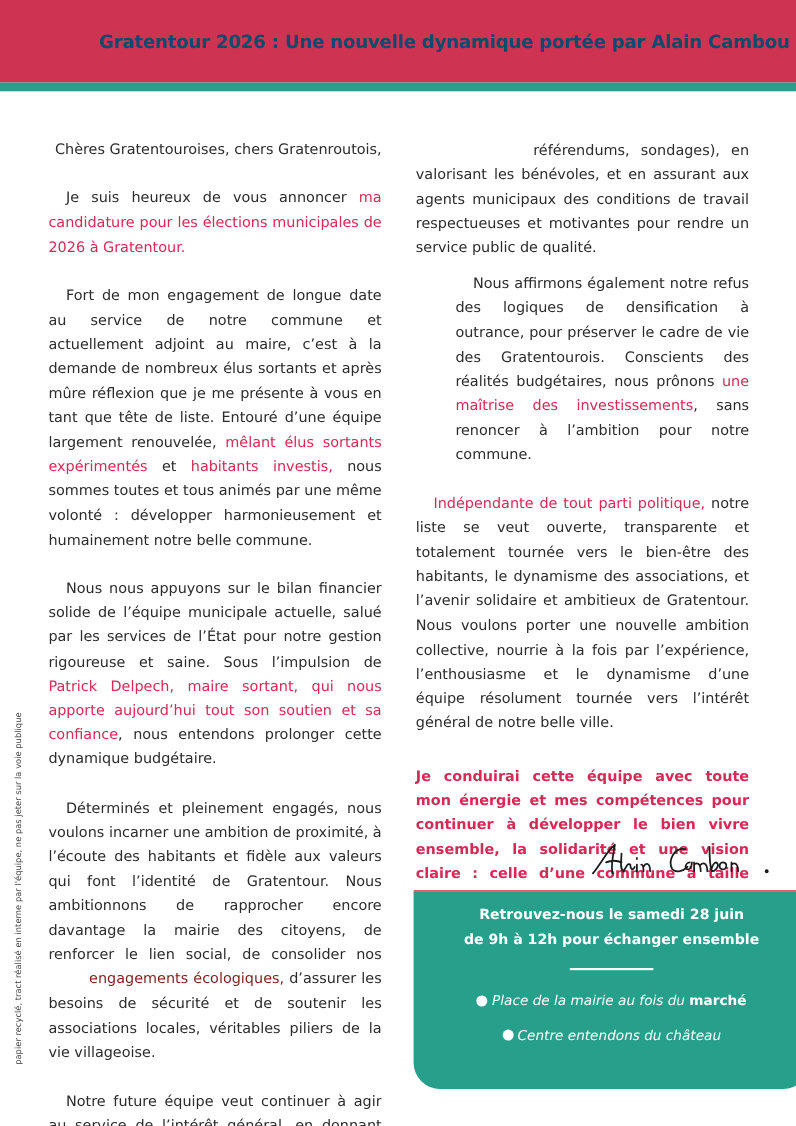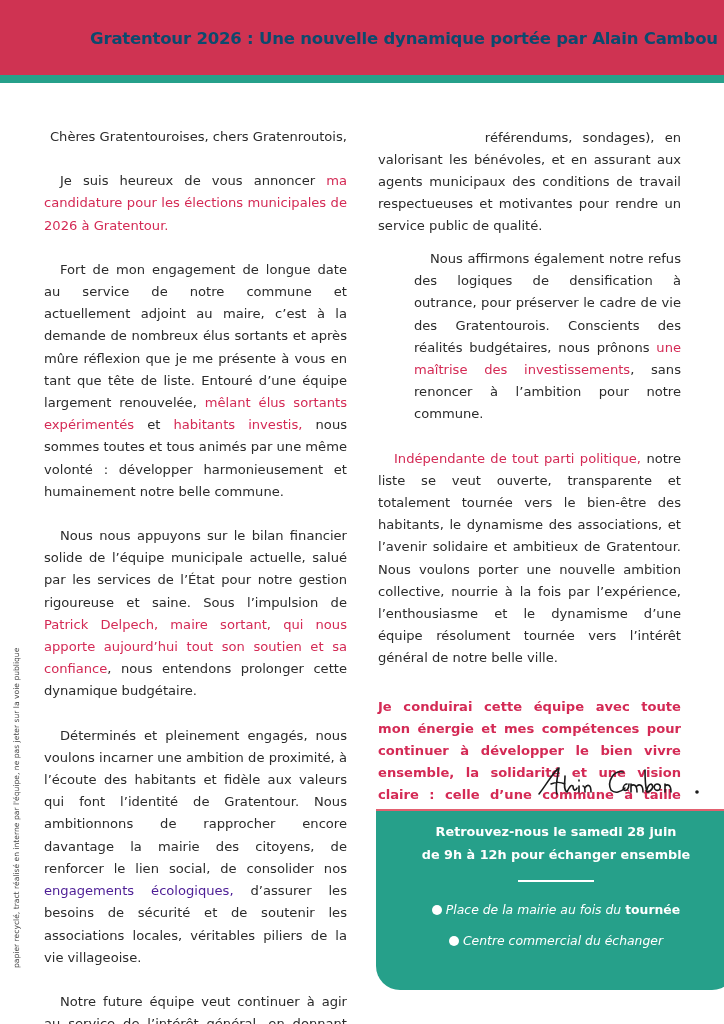--- a/index.html
+++ b/index.html
@@ -8,21 +8,21 @@
   .header { position: absolute; left: 0; top: 0; width: 724px; height: 75px; background: #cf3352; }
   .header-stripe { position: absolute; left: 0; top: 75px; width: 724px; height: 8px; background: #26a08a; }
   .header-title { position: absolute; left: 0; top: 0; width: 724px; height: 75px; line-height: 78px;
                   text-align: center; color: #0c4a6e; font-weight: bold; font-size: 16.5px; letter-spacing: -0.2px; padding-left: 42px; }
   .col { position: absolute; font-size: 13.1px; line-height: 22.2px; text-align: justify; }
   .col-left { left: 44px; top: 126px; width: 303px; }
   .col-right { left: 378px; top: 126px; width: 303px; }
   .col p { margin: 0 0 22px 0; }
   .col p.indent { text-indent: 16px; }
   .red { color: #d42a55; }
-  .teal { color: #4c1d95; }
+  .teal { color: #7f1d1d; margin-left: 37px; }
   .greeting { text-align: right; padding-left: 2px; }
   .closing { color: #d42a55; font-weight: bold; font-size: 13.1px; line-height: 22.2px; margin-top: 10px !important; }
   .side-note { position: absolute; left: 12px; top: 968px; transform-origin: left top; transform: rotate(-90deg);
                white-space: nowrap; font-size: 7.6px; color: #444; width: 330px; }
   .signature { position: absolute; left: 533px; top: 762px; width: 180px; height: 40px; }
   .info-box { position: absolute; left: 376px; top: 809px; width: 360px; height: 179px; background: #26a08a;
               border-top: 2px solid #e2606f; border-radius: 0 0 24px 24px; color: #ffffff; text-align: center; }
   .info-title { font-weight: bold; font-size: 12.8px; line-height: 23px; margin-top: 9px; }
   .info-rule { width: 76px; height: 1.5px; background: #ffffff; margin: 14px auto 20px auto; }
   .info-loc { font-style: italic; font-size: 12.4px; line-height: 15px; margin-bottom: 16px; }
@@ -64,15 +64,15 @@
     <circle cx="164" cy="30" r="1" fill="#1a1a1a"></circle>
   </g>
 </svg>
 
 <div class="info-box">
   <div class="info-title">
     <div>Retrouvez-nous le samedi 28 juin</div>
     <div>de 9h à 12h pour échanger ensemble</div>
   </div>
   <div class="info-rule"></div>
-  <div class="info-loc"><span class="bullet"></span><span>Place de la mairie au fois du </span><b>tournée</b></div>
-  <div class="info-loc"><span class="bullet"></span><span>Centre commercial du échanger</span></div>
+  <div class="info-loc"><span class="bullet"></span><span>Place de la mairie au fois du </span><b>marché</b></div>
+  <div class="info-loc"><span class="bullet"></span><span>Centre entendons du château</span></div>
 </div>
 
 </body></html>

